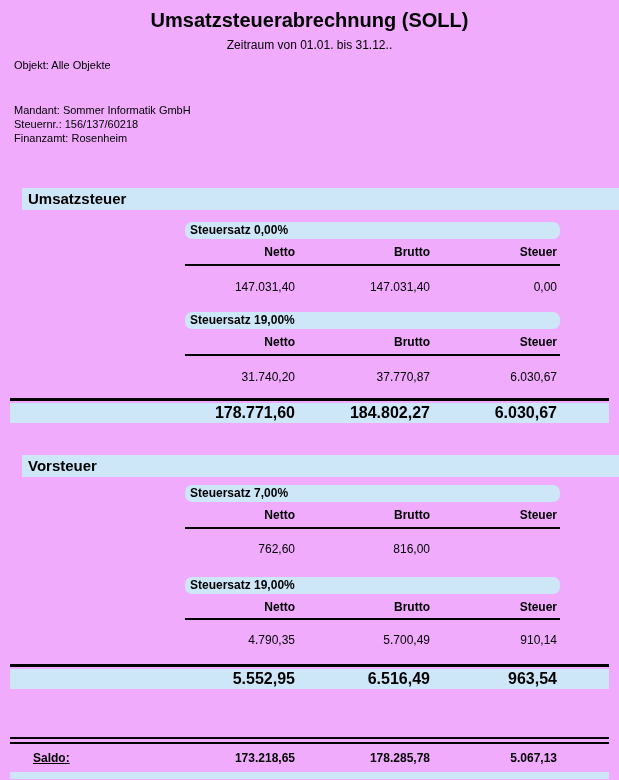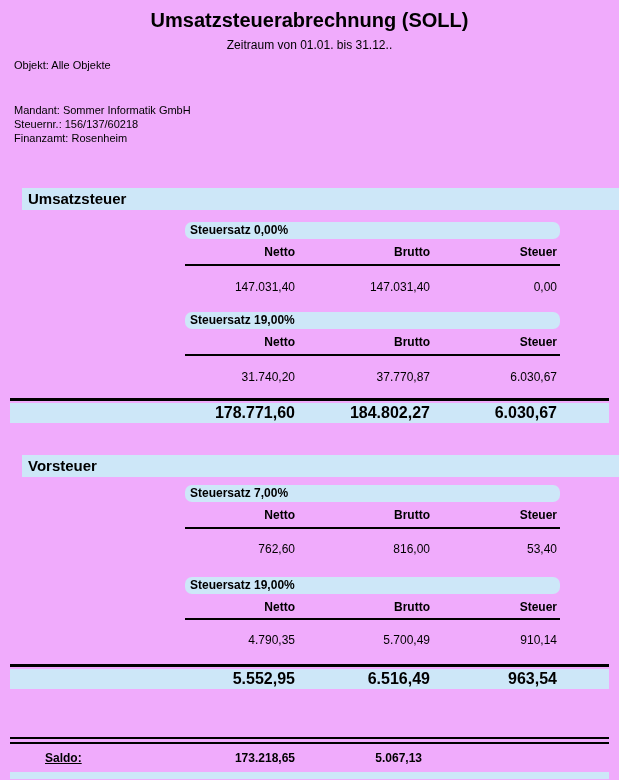--- a/index.html
+++ b/index.html
@@ -28,21 +28,21 @@
   .total-row { position:absolute; left:10px; width:599px; height:20px; line-height:20px;
                background:#cde7f8; display:flex; font-size:16px; font-weight:bold; }
   .total-row .sp, .saldo-row .sp { width:175px; }
   .total-row .c1, .saldo-row .c1 { width:110px; text-align:right; }
   .total-row .c2, .saldo-row .c2 { width:135px; text-align:right; }
   .total-row .c3, .saldo-row .c3 { width:130px; text-align:right; padding-right:3px; box-sizing:border-box; }
   .dline { position:absolute; left:10px; width:599px; height:3px;
            border-top:2px solid #000; border-bottom:2px solid #000; }
   .saldo-row { position:absolute; left:10px; width:599px; height:16px; line-height:16px;
                display:flex; font-size:12px; font-weight:bold; }
-  .saldo-label { margin-left:35px; text-decoration:underline; }
+  .saldo-label { margin-left:23px; text-decoration:underline; }
   .bottom-bar { position:absolute; left:10px; top:772px; width:599px; height:7px; background:#cde7f8; }
 </style>
 </head>
 <body>
 
 <div class="page">
 
   <div class="title">Umsatzsteuerabrechnung (SOLL)</div>
   <div class="subtitle">Zeitraum von 01.01. bis 31.12..</div>
 
@@ -92,21 +92,20 @@
   <div class="rate-bar" style="top:485px">Steuersatz 7,00%</div>
   <div class="row header-row" style="top:508px">
     <div class="c1">Netto</div>
     <div class="c2">Brutto</div>
     <div class="c3">Steuer</div>
   </div>
   <div class="hline" style="top:527px"></div>
   <div class="row" style="top:542px">
     <div class="c1">762,60</div>
     <div class="c2">816,00</div>
-    <div class="c3">53,40</div>
   </div>
 
   <div class="rate-bar" style="top:577px">Steuersatz 19,00%</div>
   <div class="row header-row" style="top:600px">
     <div class="c1">Netto</div>
     <div class="c2">Brutto</div>
     <div class="c3">Steuer</div>
   </div>
   <div class="hline" style="top:618px"></div>
   <div class="row" style="top:633px">
@@ -122,18 +121,19 @@
     <div class="c2">6.516,49</div>
     <div class="c3">963,54</div>
   </div>
 
   <div class="dline" style="top:737px"></div>
   <div class="saldo-row" style="top:750px">
     <div class="sp">
       <span class="saldo-label">Saldo:</span>
     </div>
     <div class="c1">173.218,65</div>
+    <div class="c2">178.285,78</div>
     <div class="c3">5.067,13</div>
   </div>
 
   <div class="bottom-bar"></div>
 
 </div>
 
 </body></html>

